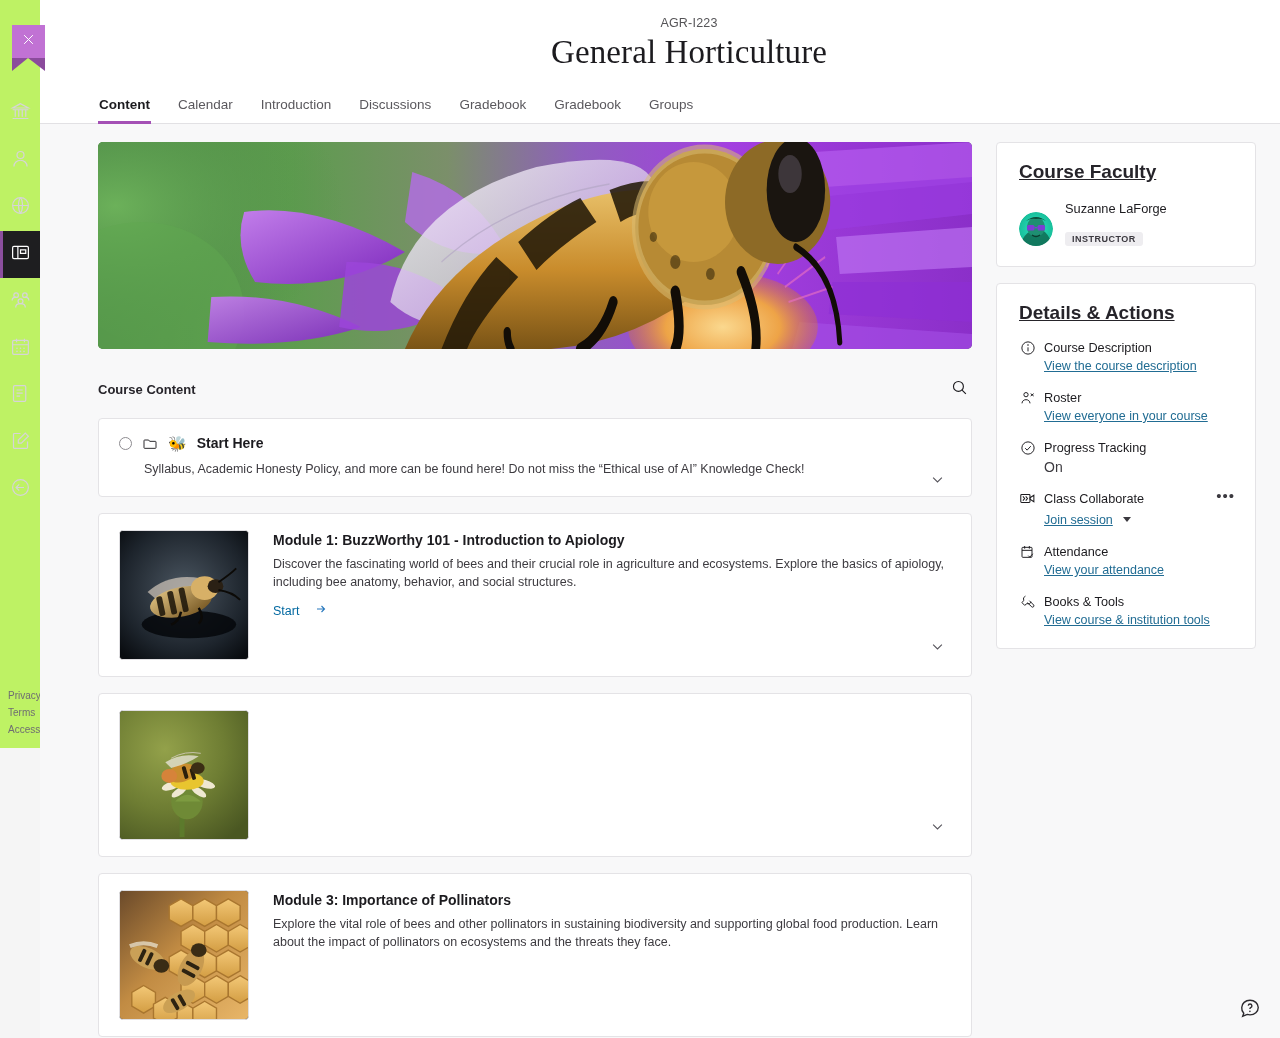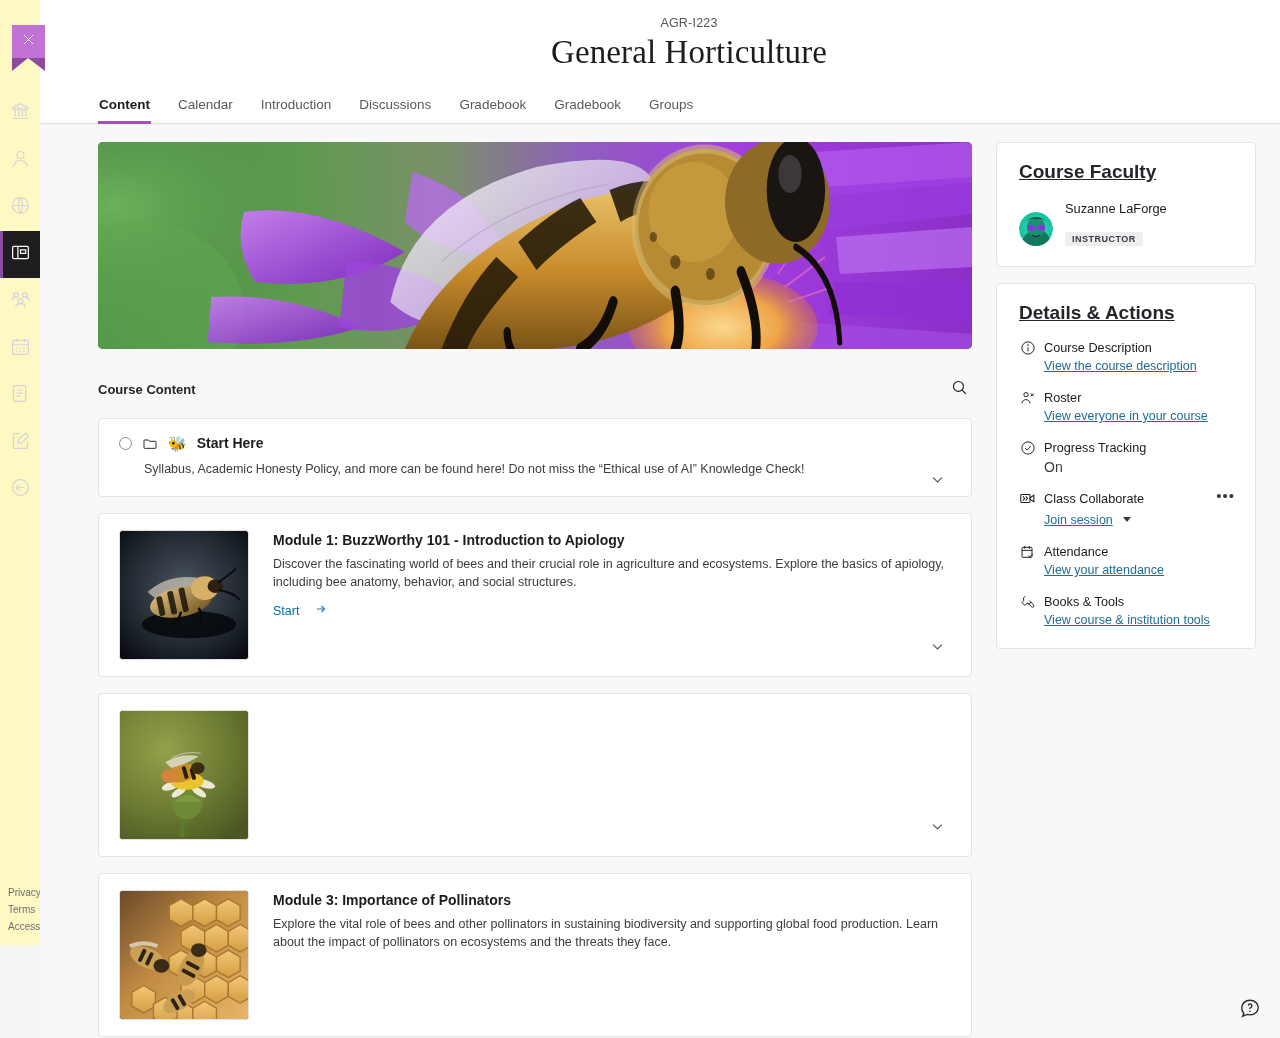--- a/index.html
+++ b/index.html
@@ -5,21 +5,21 @@
   * { box-sizing: border-box; margin: 0; padding: 0; }
   html, body {
     width: 1280px; height: 1038px;
     font-family: "Liberation Sans", sans-serif;
     background: #f5f5f5; overflow: hidden;
   }
   .app { position: relative; width: 1280px; height: 1038px; display: flex; }
 
   
   .rail {
-    width: 40px; height: 945px; background: #fef9c3;
+    width: 40px; height: 748px; background: #bef264;
     display: flex; flex-direction: column; align-items: center;
     flex: 0 0 40px; position: relative; z-index: 5;
   }
   .rail-top-spacer { height: 90px; flex: 0 0 90px; }
   .rail-item {
     width: 40px; height: 47px; display: flex; align-items: center;
     justify-content: center; position: relative; cursor: pointer;
   }
   .rail-item svg { stroke: #d6d4d8; fill: none; stroke-width: 1.4; }
   .rail-item.active { background: #1e1e20; }

